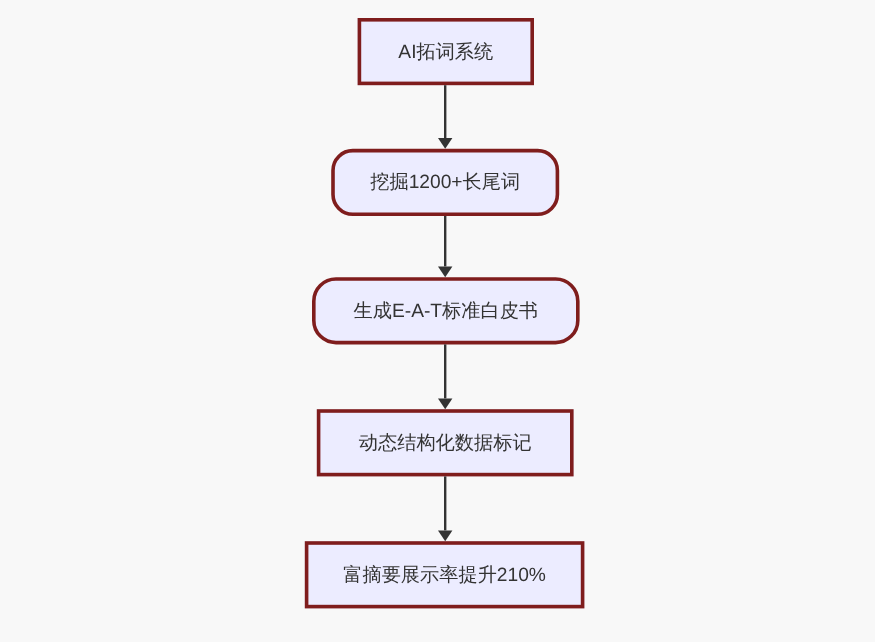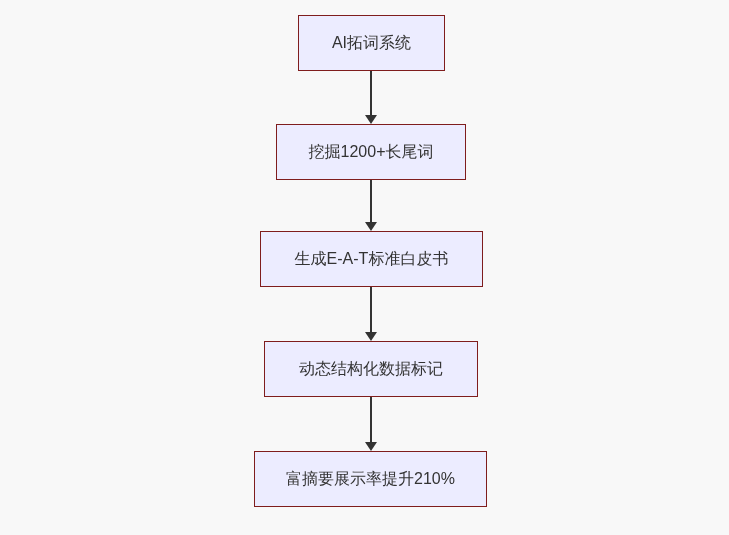--- a/index.html
+++ b/index.html
@@ -16,21 +16,21 @@
   .canvas {
     position: relative;
     width: 729px;
     height: 535px;
   }
   .flow-node {
     position: absolute;
     box-sizing: border-box;
     height: 56px;
     background: #ececff;
-    border: 1px solid #7f1d1d;
+    border: 3px solid #7f1d1d;
     color: #333333;
     font-size: 16px;
     display: flex;
     align-items: center;
     justify-content: center;
     text-align: center;
     white-space: nowrap;
   }
   .edge {
     position: absolute;
@@ -47,22 +47,22 @@
   }
   .edge-head {
     width: 0;
     height: 0;
     border-left: 6px solid transparent;
     border-right: 6px solid transparent;
     border-top: 9px solid #333333;
   }
   
   #node-0 { left: 298px; top: 15px;  width: 147px; }
-  #node-1 { left: 276px; top: 124px; width: 190px; }
-  #node-2 { left: 260px; top: 231px; width: 223px; }
+  #node-1 { left: 276px; top: 124px; width: 190px; border-radius: 18px; }
+  #node-2 { left: 260px; top: 231px; width: 223px; border-radius: 20px; }
   #node-3 { left: 264px; top: 341px; width: 56px;  width: 214px; text-align: right; }
   #node-4 { left: 254px; top: 451px; width: 233px; }
   #edge-0 { top: 71px;  height: 53px; }
   #edge-1 { top: 180px; height: 51px; }
   #edge-2 { top: 287px; height: 54px; }
   #edge-3 { top: 397px; height: 54px; }
 </style>
 </head>
 <body>
 

